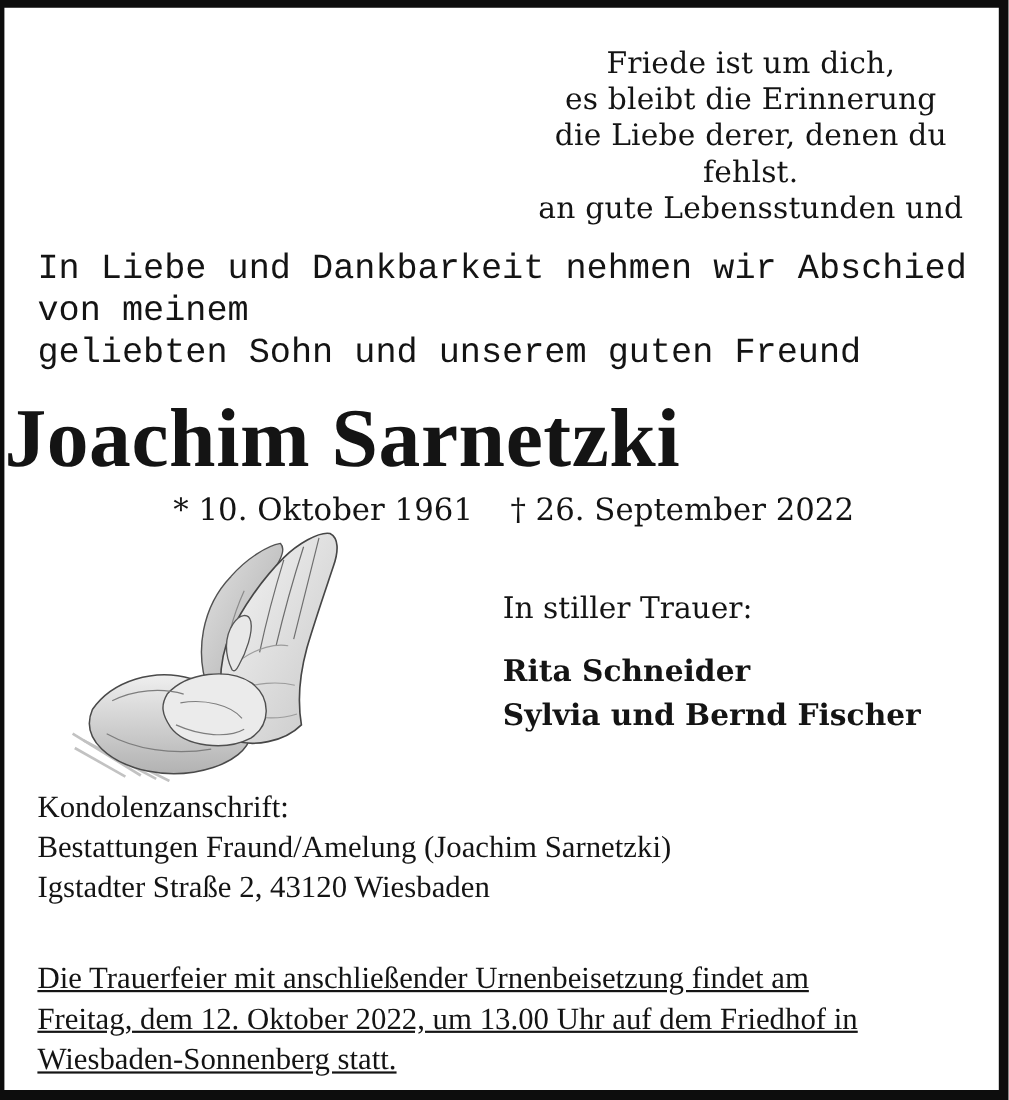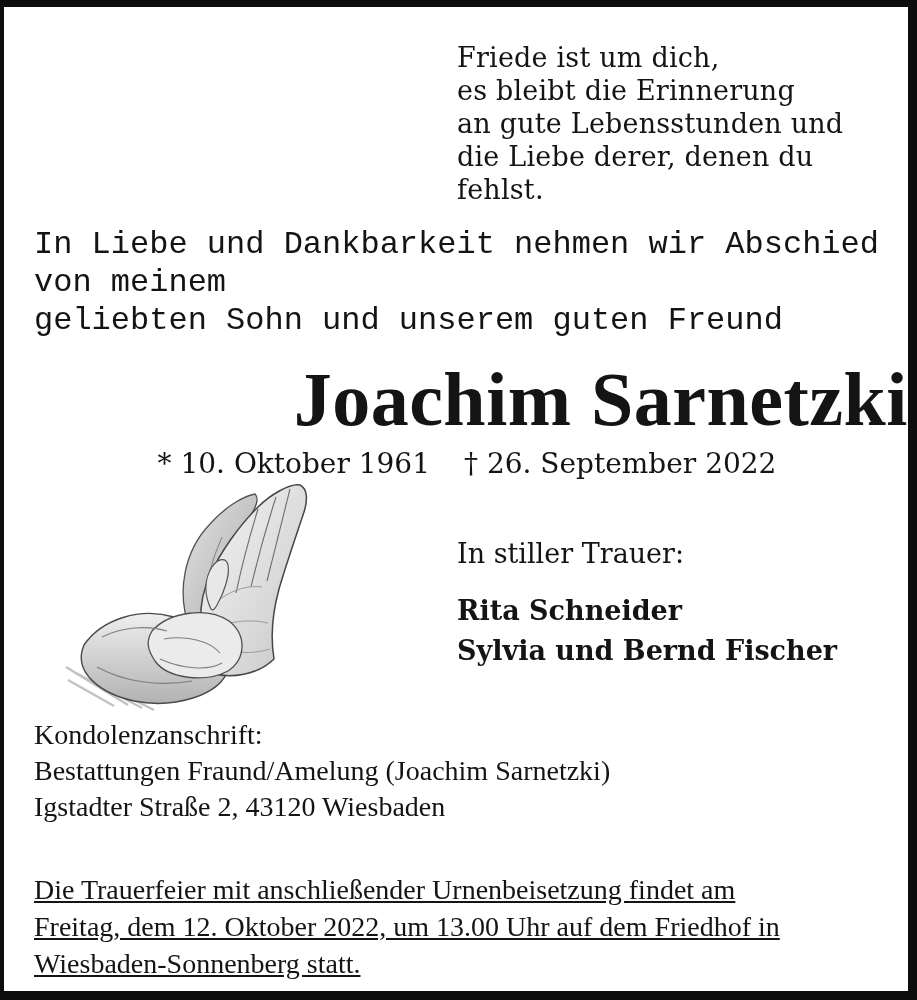--- a/index.html
+++ b/index.html
@@ -21,33 +21,34 @@
     color: #141414;
   }
   .abs { position: absolute; }
 
   
   .epigraph {
     left: 453px; top: 34px;
     font-family: "DejaVu Serif", serif;
     font-size: 27px; line-height: 33px;
     letter-spacing: 0.2px;
+    text-align: center;
   }
 
   
   .intro {
     left: 30px; top: 219px;
     font-family: Liberation Mono, monospace;
     font-size: 32px; line-height: 38px;
   }
 
   
   .name {
     left: 0; top: 350px; width: 100%;
-    text-align: right;
+    text-align: left;
     font-family: "Liberation Serif", serif;
     font-weight: bold;
     font-size: 76px; line-height: 84px;
     letter-spacing: 0.5px;
     white-space: nowrap;
   }
 
   
   .dates {
     left: 0; top: 440px; width: 100%;
@@ -92,22 +93,22 @@
   }
 </style>
 </head>
 <body>
 
 <div class="notice">
 
   <div class="abs epigraph">
     <div>Friede ist um dich,</div>
     <div>es bleibt die Erinnerung</div>
+    <div>die Liebe derer, denen du fehlst.</div>
     <div>an gute Lebensstunden und</div>
-    <div>die Liebe derer, denen du fehlst.</div>
   </div>
 
   <div class="abs intro">
     <div>In Liebe und Dankbarkeit nehmen wir Abschied von meinem</div>
     <div>geliebten Sohn und unserem guten Freund</div>
   </div>
 
   <div class="abs name">Joachim Sarnetzki</div>
 
   <div class="abs dates">

